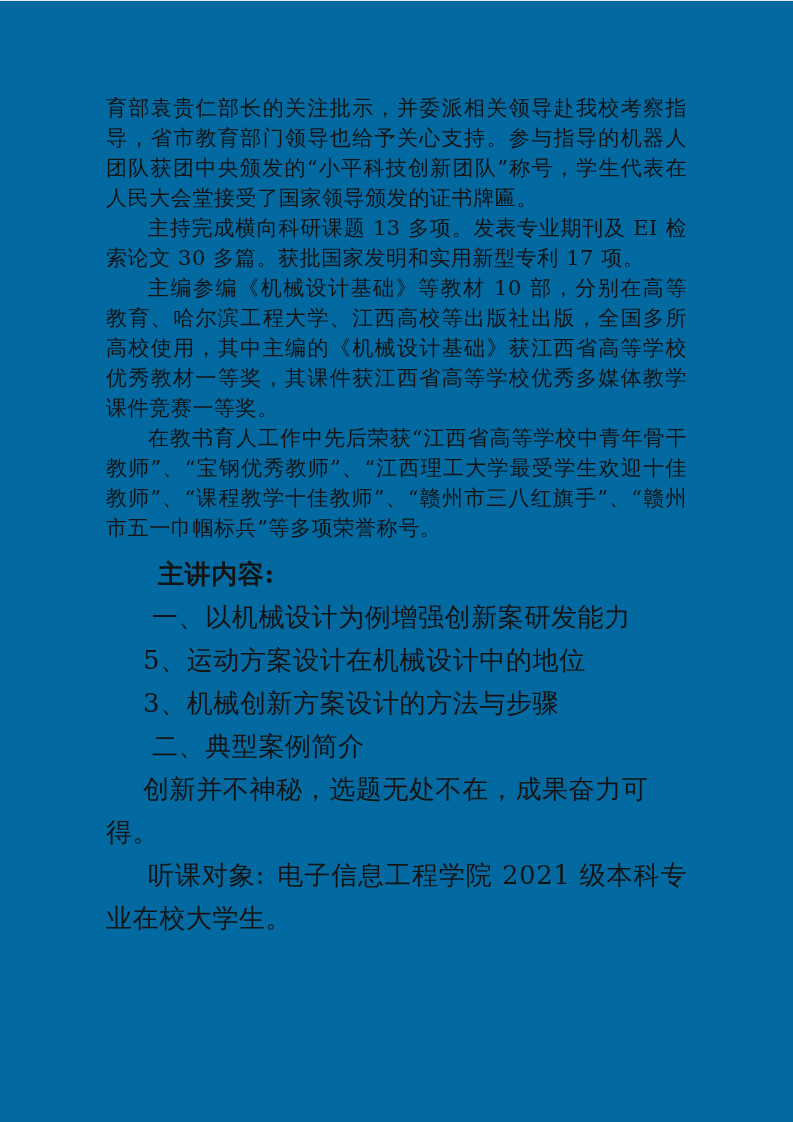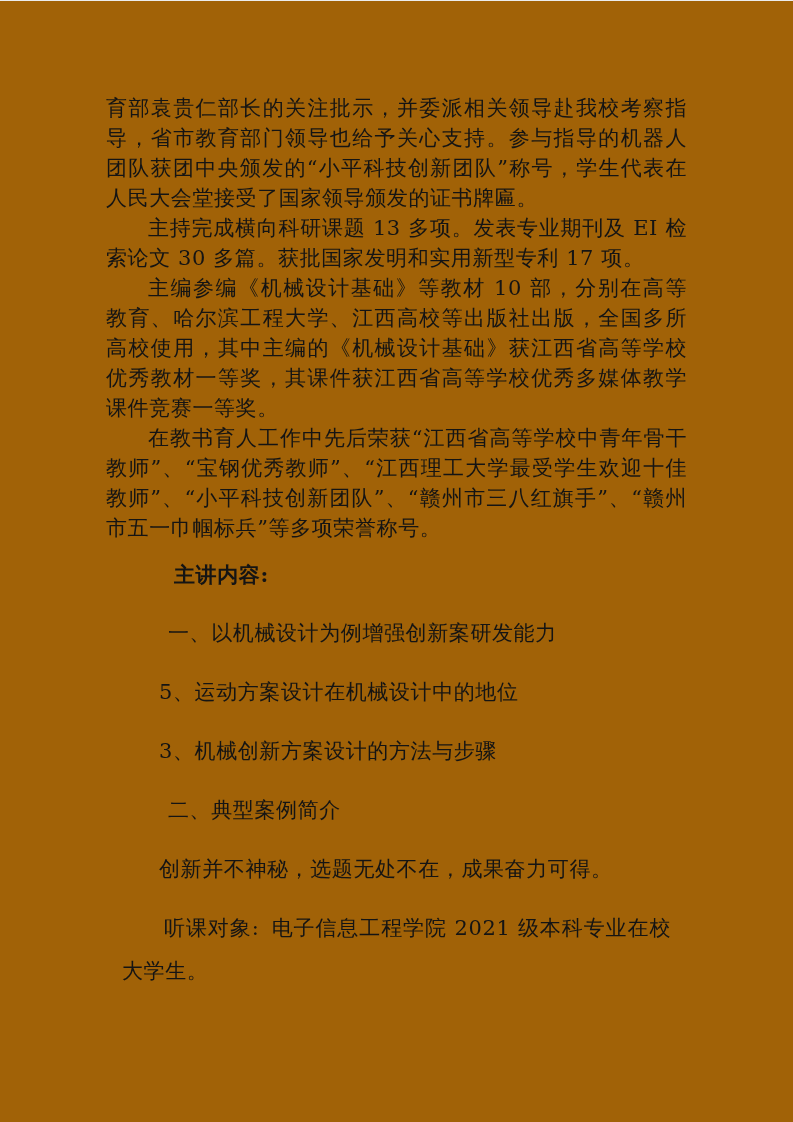--- a/index.html
+++ b/index.html
@@ -12,39 +12,39 @@
       height: 1122px;
       font-family: "DejaVu Serif", "Liberation Serif", serif;
       color: #141414;
       overflow: hidden;
     }
     .page {
       box-sizing: border-box;
       width: 793px;
       height: 1122px;
       padding: 92px 106px 0 106px;
-      background: #a16207;
+      background: #0369a1;
       border-top: 1px solid #ececec;
     }
     
     .bio p {
       margin: 0;
       font-size: 21px;
       line-height: 30px;
       letter-spacing: 0.6px;
       text-align: justify;
       text-justify: inter-ideograph;
     }
     .bio p.indent {
       text-indent: 2em;
     }
     
     .content p {
-      margin: 16px;
-      font-size: 21px;
+      margin: 0;
+      font-size: 26px;
       line-height: 43px;
       letter-spacing: 0.6px;
     }
     .content .heading {
       font-weight: bold;
       text-indent: 52px;
       margin-top: 10px;
     }
     .content .outline-section {
       text-indent: 46px;
@@ -68,21 +68,21 @@
   </style>
 </head>
 <body>
 
 <div class="page">
 
   <div class="bio">
     <p>育部袁贵仁部长的关注批示，并委派相关领导赴我校考察指导，省市教育部门领导也给予关心支持。参与指导的机器人团队获团中央颁发的“小平科技创新团队”称号，学生代表在人民大会堂接受了国家领导颁发的证书牌匾。</p>
     <p class="indent">主持完成横向科研课题 13 多项。发表专业期刊及 EI 检索论文 30 多篇。获批国家发明和实用新型专利 17 项。</p>
     <p class="indent">主编参编《机械设计基础》等教材 10 部，分别在高等教育、哈尔滨工程大学、江西高校等出版社出版，全国多所高校使用，其中主编的《机械设计基础》获江西省高等学校优秀教材一等奖，其课件获江西省高等学校优秀多媒体教学课件竞赛一等奖。</p>
-    <p class="indent">在教书育人工作中先后荣获“江西省高等学校中青年骨干教师”、“宝钢优秀教师”、“江西理工大学最受学生欢迎十佳教师”、“小平科技创新团队”、“赣州市三八红旗手”、“赣州市五一巾帼标兵”等多项荣誉称号。</p>
+    <p class="indent">在教书育人工作中先后荣获“江西省高等学校中青年骨干教师”、“宝钢优秀教师”、“江西理工大学最受学生欢迎十佳教师”、“课程教学十佳教师”、“赣州市三八红旗手”、“赣州市五一巾帼标兵”等多项荣誉称号。</p>
   </div>
 
   <div class="content">
     <p class="heading">主讲内容:</p>
 
     <p class="outline-section">一、以机械设计为例增强创新案研发能力</p>
     <p class="outline-item">5、运动方案设计在机械设计中的地位</p>
     <p class="outline-item">3、机械创新方案设计的方法与步骤</p>
     <p class="outline-section">二、典型案例简介</p>
     <p class="outline-note">创新并不神秘，选题无处不在，成果奋力可得。</p>

